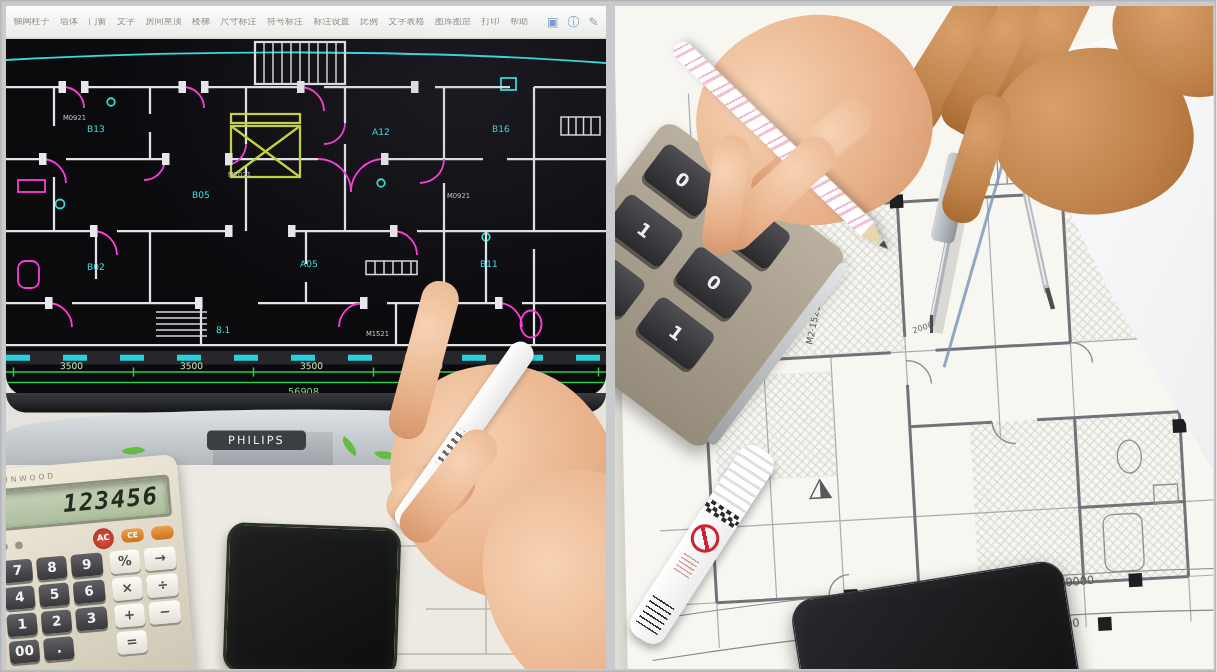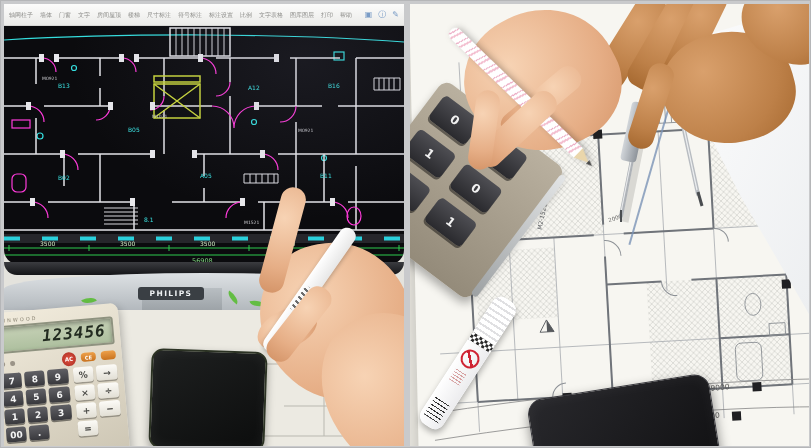--- a/index.html
+++ b/index.html
@@ -23,21 +23,21 @@
           border-radius:0 0 14px 14px;}
   .glare{left:0;top:22px;width:400px;height:238px;pointer-events:none;
          background:radial-gradient(ellipse at 75% 15%,rgba(120,120,150,.14),transparent 55%);}
   .bezel{left:0;top:258px;width:400px;height:13px;background:linear-gradient(#3b3c40,#141518);
          border-radius:0 0 22px 22px;}
   .base{left:0;top:269px;width:400px;height:46px;
         background:linear-gradient(#dde1e4,#a9afb4);border-radius:50% 50% 0 0/16px 16px 0 0;}
   .neck{left:138px;top:284px;width:80px;height:40px;
         background:linear-gradient(#b8bec2,#878d92);border-radius:0 0 42% 42%;}
   .philips{left:134px;top:283px;width:66px;height:13px;background:#3a3f44;border-radius:3px;
-           color:#eef1f3;font-size:7.5px;font-weight:bold;letter-spacing:1.4px;
+           color:#eef1f3;font-size:7.5px;font-weight:normal;letter-spacing:1.4px;
            display:flex;align-items:center;justify-content:center;}
   .leaf{width:14px;height:7px;background:#63bd43;border-radius:0 100% 0 100%;}
   .deskL{left:0;top:306px;width:400px;height:136px;background:#eceae2;}
   .paper-text{left:384px;top:294px;width:16px;height:24px;opacity:.6;
     background:repeating-linear-gradient(0deg,transparent 0 3px,#9aa0a6 3px 4px);}
 
   
   .calcL{left:-8px;top:304px;width:128px;height:150px;transform:rotate(-5deg);
          background:linear-gradient(160deg,#f2ecdd,#cdc6b4);border-radius:8px;
          box-shadow:2px 4px 8px rgba(0,0,0,.25);padding:5px 6px;box-sizing:border-box;}

